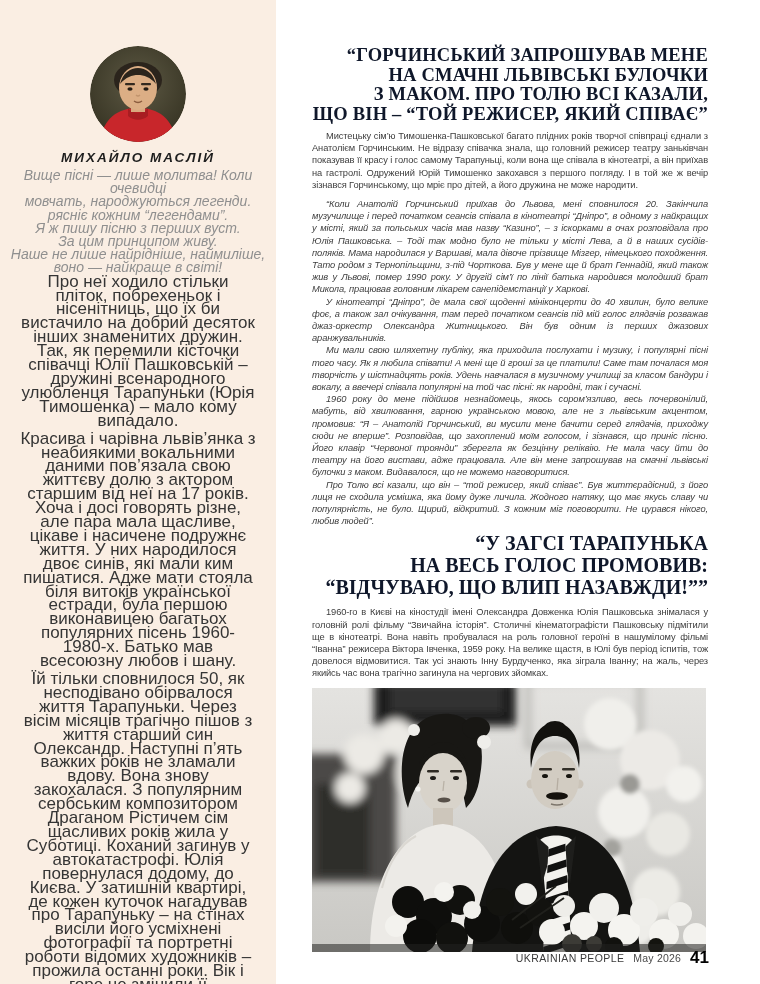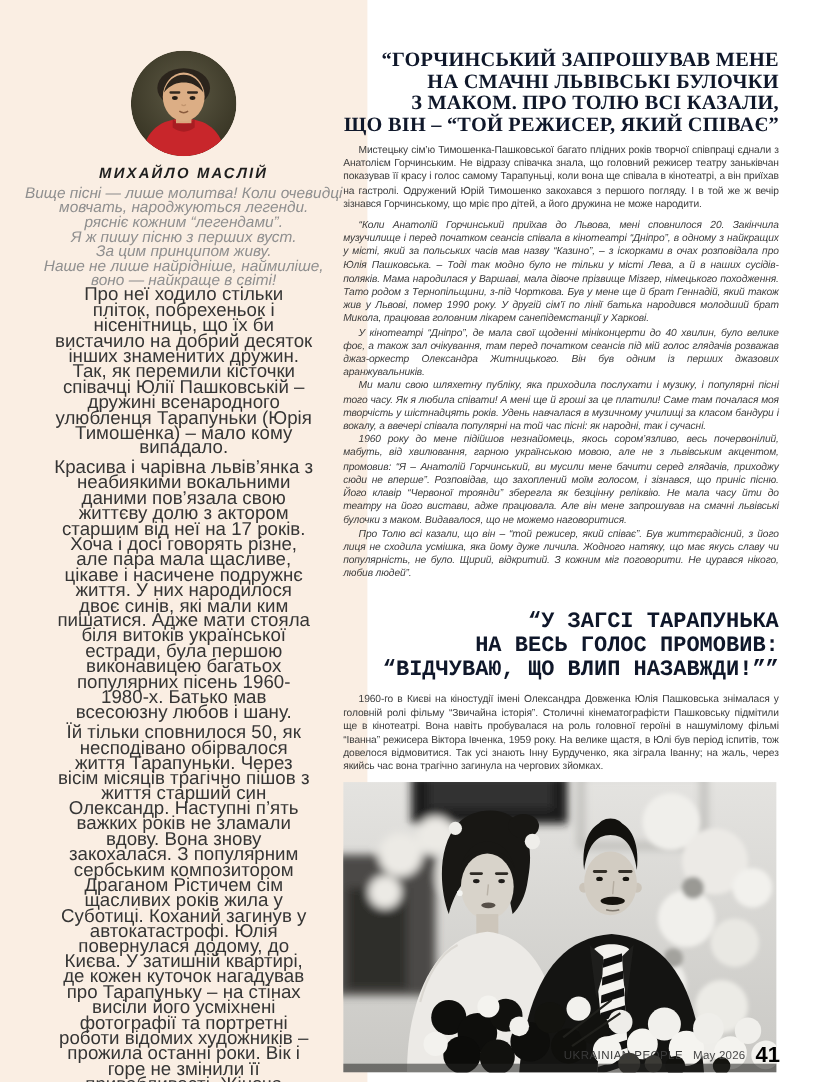--- a/index.html
+++ b/index.html
@@ -1,52 +1,52 @@
 <!DOCTYPE html>
 <html><head>
 <meta charset="utf-8">
 <style>
   html,body{margin:0;padding:0;}
   body{width:760px;height:984px;position:relative;background:#ffffff;
        font-family:"Liberation Sans", sans-serif;overflow:hidden;}
 
   
-  .sidebar{position:absolute;left:0;top:0;width:334px;height:984px;
+  .sidebar{position:absolute;left:0;top:0;width:276px;height:984px;
            background:#faeee3;box-sizing:border-box;padding-top:46px;text-align:center;}
   .portrait{width:96px;height:96px;margin:0 auto;border-radius:50%;overflow:hidden;}
   .portrait svg{display:block;}
   .author-name{margin:8px 0 0 0;font-size:13.5px;font-weight:700;font-style:italic;
                letter-spacing:2px;color:#1e1e1e;}
   .motto{margin-top:4px;font-style:italic;font-size:14px;line-height:13.2px;color:#8f8f8f;}
   .motto span{display:block;}
   .lede{width:236px;margin:0 auto 0 auto;color:#353535;font-size:17px;line-height:13.9px;}
   .lede p{margin:0;}
   .lede p + p{margin-top:4px;}
 
   
   .main{position:absolute;left:312px;top:0;width:396px;}
   .headline{font-family:"Liberation Serif", serif;font-weight:700;color:#0f172a;
             text-align:right;margin:0;}
   .headline span{display:block;}
   .h1{margin-top:46px;font-size:18.5px;line-height:19.5px;letter-spacing:0.2px;}
-  .h2{margin-top:27px;font-size:20px;line-height:22.3px;font-family:Liberation Mono, monospace;}
+  .h2{margin-top:4px;font-size:20px;line-height:22.3px;}
   .bodytext{font-size:9.3px;line-height:12.2px;letter-spacing:-0.1px;color:#3d3d3d;
             text-align:justify;margin:0;}
   .bodytext p{margin:0;text-indent:14px;}
   .intro{margin-top:6px;}
   .quotes{margin-top:7px;font-style:italic;}
   .outro{margin-top:8px;}
   figure.photo{margin:8px 0 0 0;padding:0;width:394px;height:264px;}
   figure.photo svg{display:block;}
 
   
   .footer{position:absolute;right:51px;top:948px;display:flex;align-items:center;gap:9px;}
   .footer .mag{font-size:10.5px;letter-spacing:0.4px;color:#3a3a3a;}
   .footer .issue{font-size:10.5px;letter-spacing:0.2px;color:#4a4a4a;}
-  .footer .pagenum{font-size:20px;font-weight:700;color:#000;}
+  .footer .pagenum{font-size:17px;font-weight:700;color:#000;}
 </style>
 </head>
 <body>
 
 <aside class="sidebar">
   <div class="portrait">
     <svg width="96" height="96" viewBox="0 0 96 96">
       <defs>
         <radialGradient id="pbg" cx="50%" cy="40%" r="70%">
           <stop offset="0%" stop-color="#5d5944"></stop>

